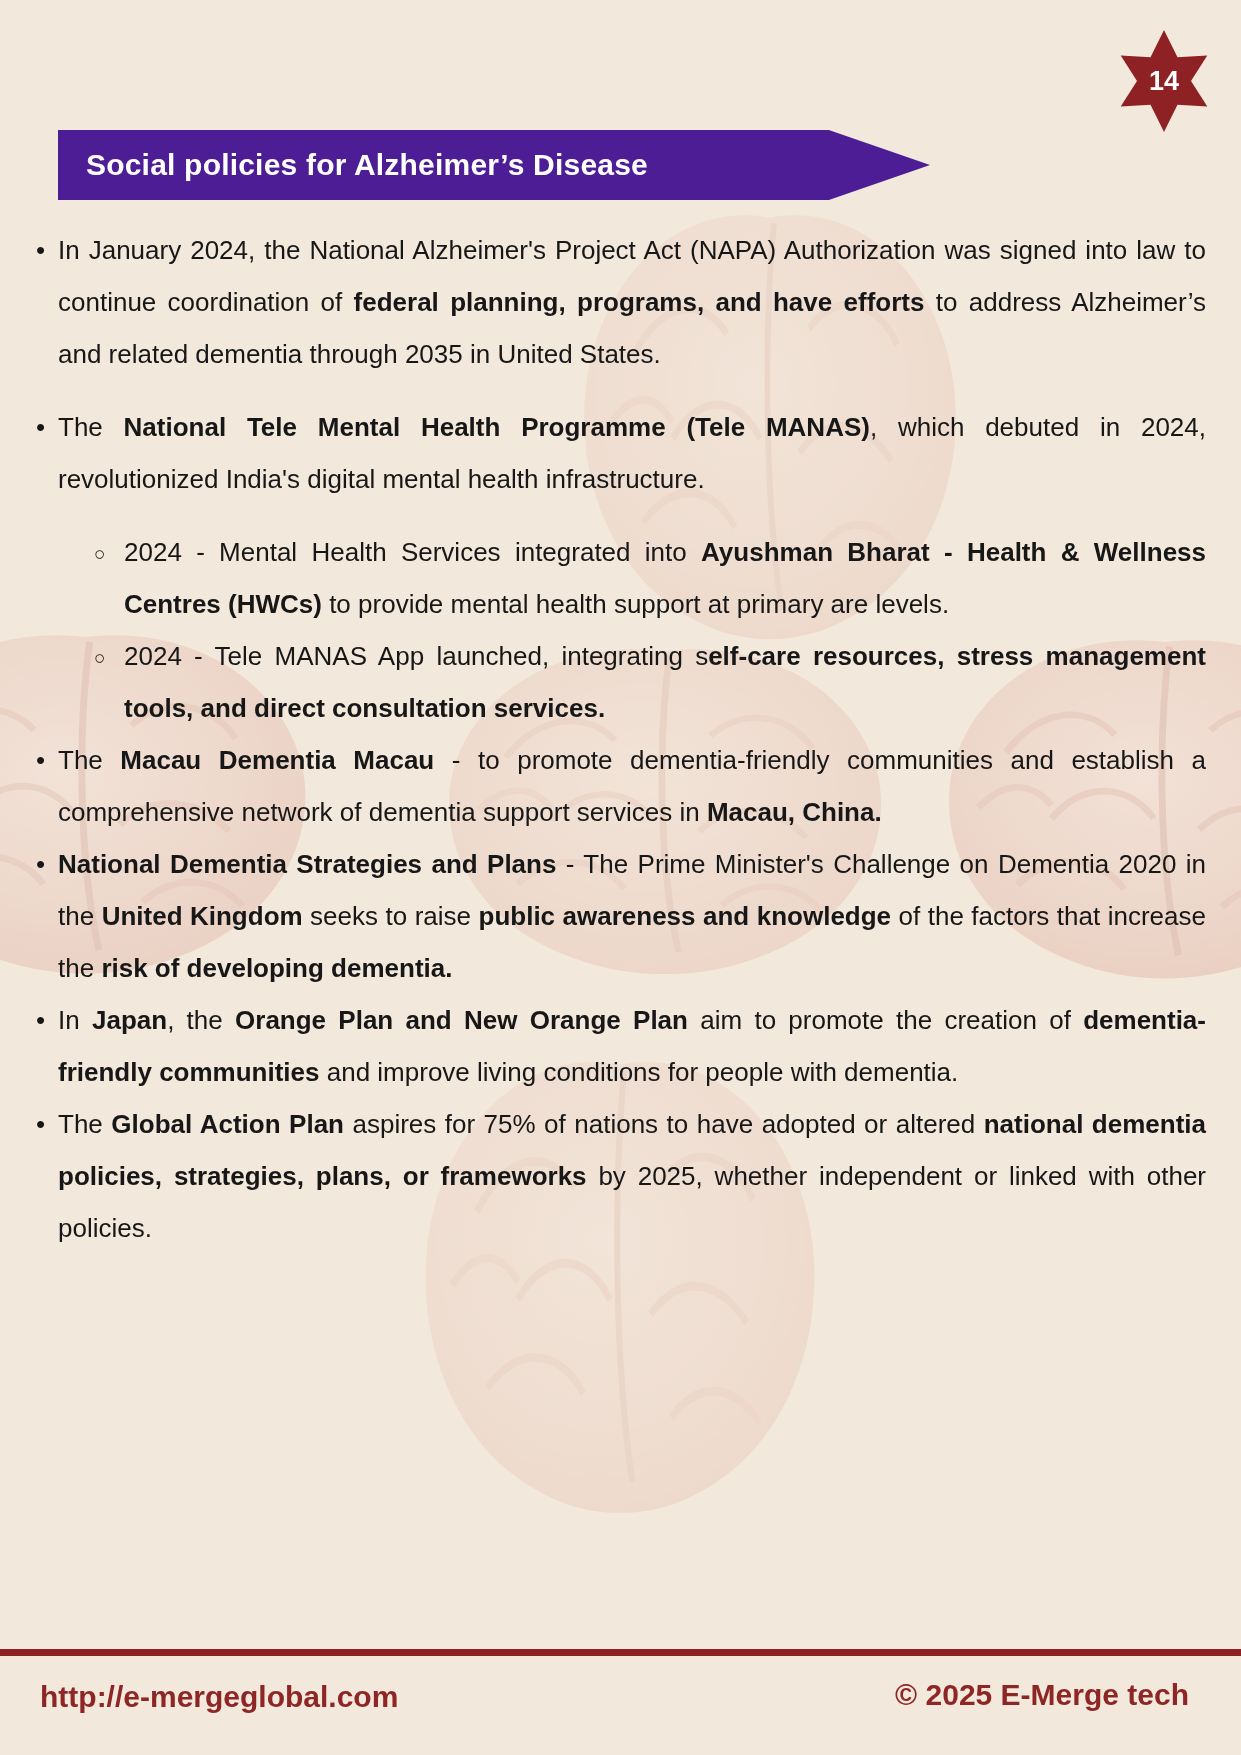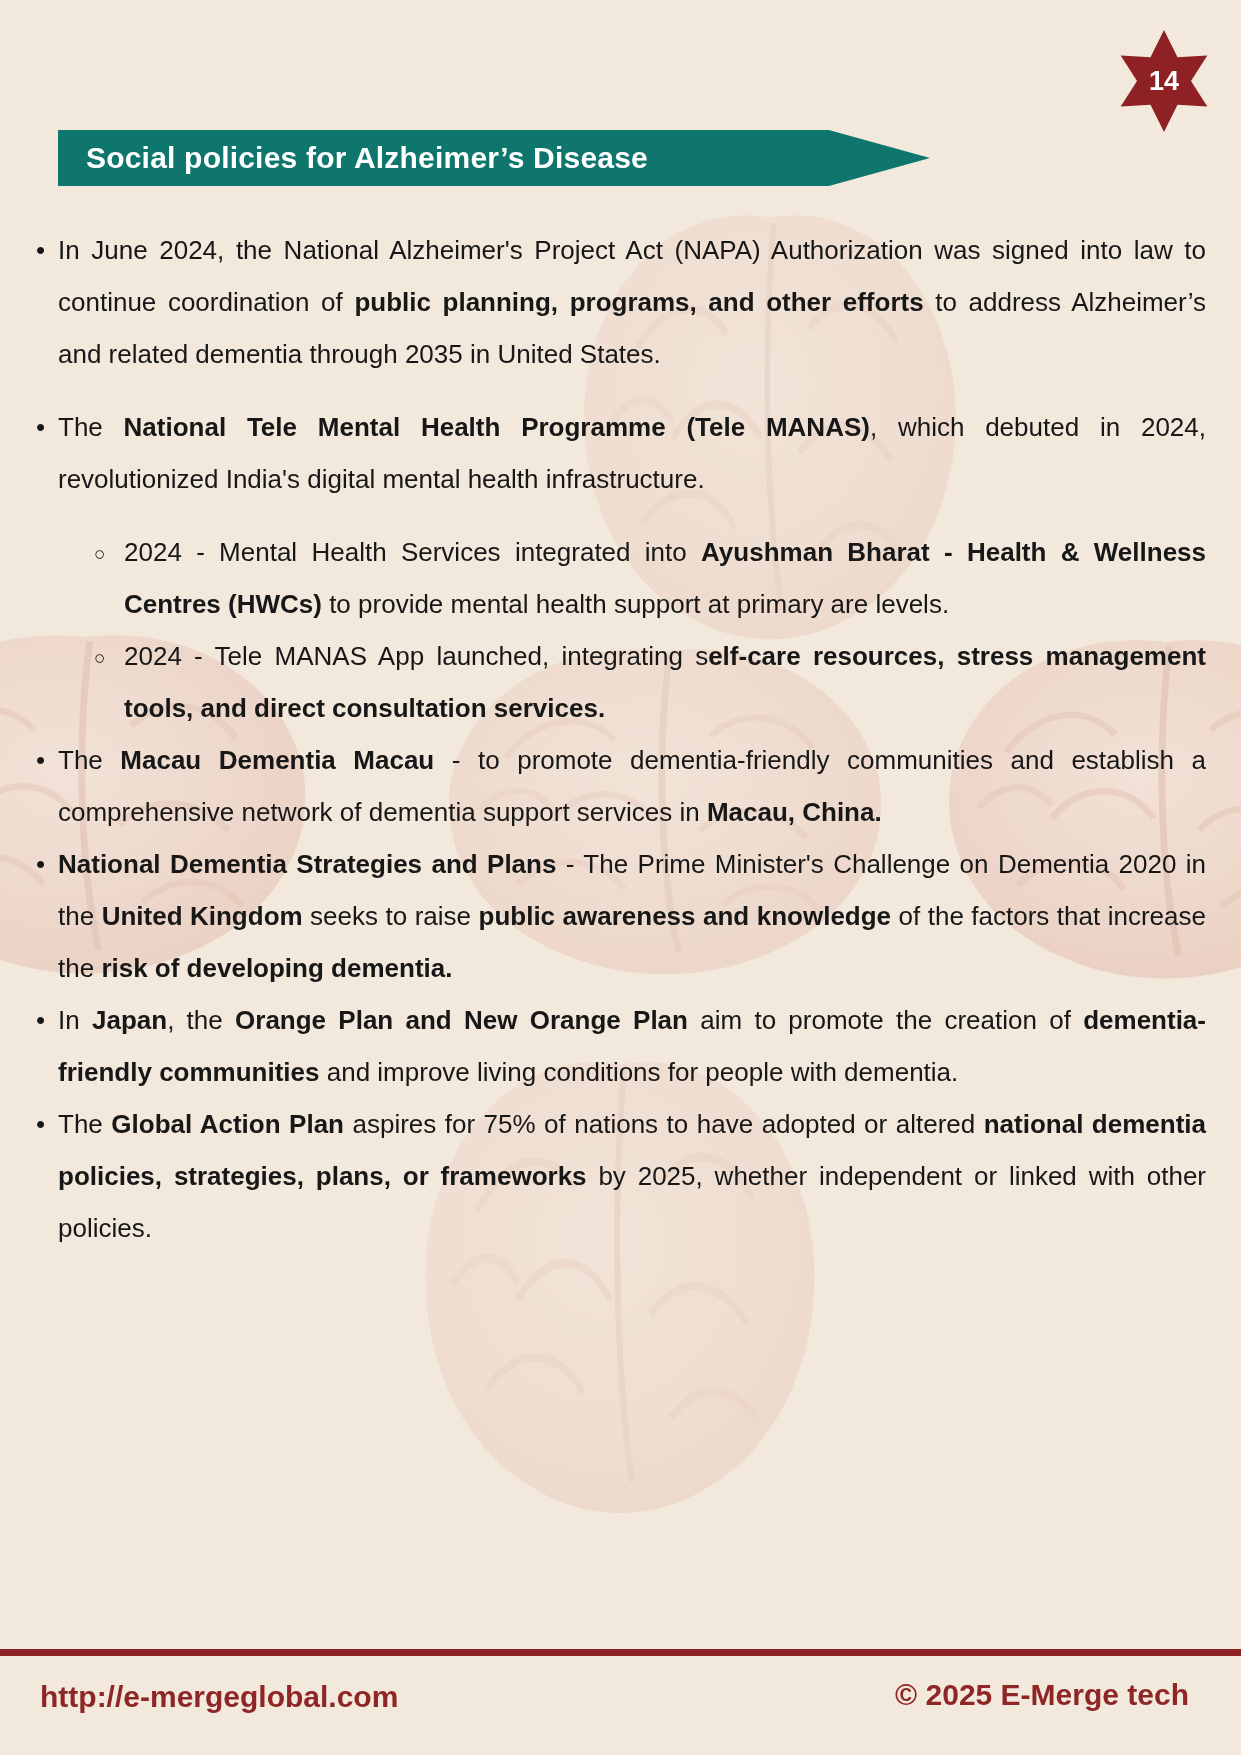--- a/index.html
+++ b/index.html
@@ -17,22 +17,22 @@
     position:absolute; left:1114px; top:28px; width:100px; height:106px;
     background:#8e2123;
     clip-path: polygon(50% 2%, 63.5% 27.5%, 93.3% 26%, 77% 50%, 93.3% 74%,
                        63.5% 72.5%, 50% 98%, 36.5% 72.5%, 6.7% 74%, 23% 50%,
                        6.7% 26%, 36.5% 27.5%);
     display:flex; align-items:center; justify-content:center;
     color:#ffffff; font-weight:bold; font-size:27px; z-index:3;
   }
 
   .title-banner {
-    position:absolute; left:58px; top:130px; width:872px; height:56px;
-    background:#0f766e;
+    position:absolute; left:58px; top:130px; width:872px; height:70px;
+    background:#4c1d95;
     clip-path: polygon(0 0, 88.4% 0, 100% 50%, 88.4% 100%, 0 100%);
     display:flex; align-items:center; padding-left:28px;
     z-index:2;
   }
   .title-banner .title-text {
     color:#ffffff; font-weight:bold; font-size:30px; letter-spacing:0.2px;
   }
 
   .content {
     position:absolute; left:36px; top:224px; width:1170px; z-index:2;
@@ -101,21 +101,21 @@
 
 <div class="page-badge">
   <span>14</span>
 </div>
 
 <div class="title-banner">
   <span class="title-text">Social policies for Alzheimer’s Disease</span>
 </div>
 
 <div class="content" id="bullet-list">
-    <div class="item l1"><span class="marker">•</span><span>In June 2024, the National Alzheimer's Project Act (NAPA) Authorization was signed into law to continue coordination of </span><b>public planning, programs, and other efforts</b><span> to address Alzheimer’s and related dementia through 2035 in United States.</span></div>
+    <div class="item l1"><span class="marker">•</span><span>In January 2024, the National Alzheimer's Project Act (NAPA) Authorization was signed into law to continue coordination of </span><b>federal planning, programs, and have efforts</b><span> to address Alzheimer’s and related dementia through 2035 in United States.</span></div>
     <div class="item l1 gap"><span class="marker">•</span><span>The </span><b>National Tele Mental Health Programme (Tele MANAS)</b><span>, which debuted in 2024, revolutionized India's digital mental health infrastructure.</span></div>
     <div class="item l2 gap"><span class="marker">○</span><span>2024 - Mental Health Services integrated into </span><b>Ayushman Bharat - Health &amp; Wellness Centres (HWCs)</b><span> to provide mental health support at primary are levels.</span></div>
     <div class="item l2"><span class="marker">○</span><span>2024 - Tele MANAS App launched, integrating s</span><b>elf-care resources, stress management tools, and direct consultation services.</b></div>
     <div class="item l1"><span class="marker">•</span><span>The </span><b>Macau Dementia Macau</b><span> - to promote dementia-friendly communities and establish a comprehensive network of dementia support services in </span><b>Macau, China.</b></div>
     <div class="item l1"><span class="marker">•</span><b>National Dementia Strategies and Plans</b><span> - The Prime Minister's Challenge on Dementia 2020 in the </span><b>United Kingdom</b><span> seeks to raise </span><b>public awareness and knowledge</b><span> of the factors that increase the </span><b>risk of developing dementia.</b></div>
     <div class="item l1"><span class="marker">•</span><span>In </span><b>Japan</b><span>, the </span><b>Orange Plan and New Orange Plan</b><span> aim to promote the creation of </span><b>dementia-friendly communities</b><span> and improve living conditions for people with dementia.</span></div>
     <div class="item l1"><span class="marker">•</span><span>The </span><b>Global Action Plan</b><span> aspires for 75% of nations to have adopted or altered </span><b>national dementia policies, strategies, plans, or frameworks</b><span> by 2025, whether independent or linked with other policies.</span></div>
   </div>
 
 <div class="footer-rule"></div>

